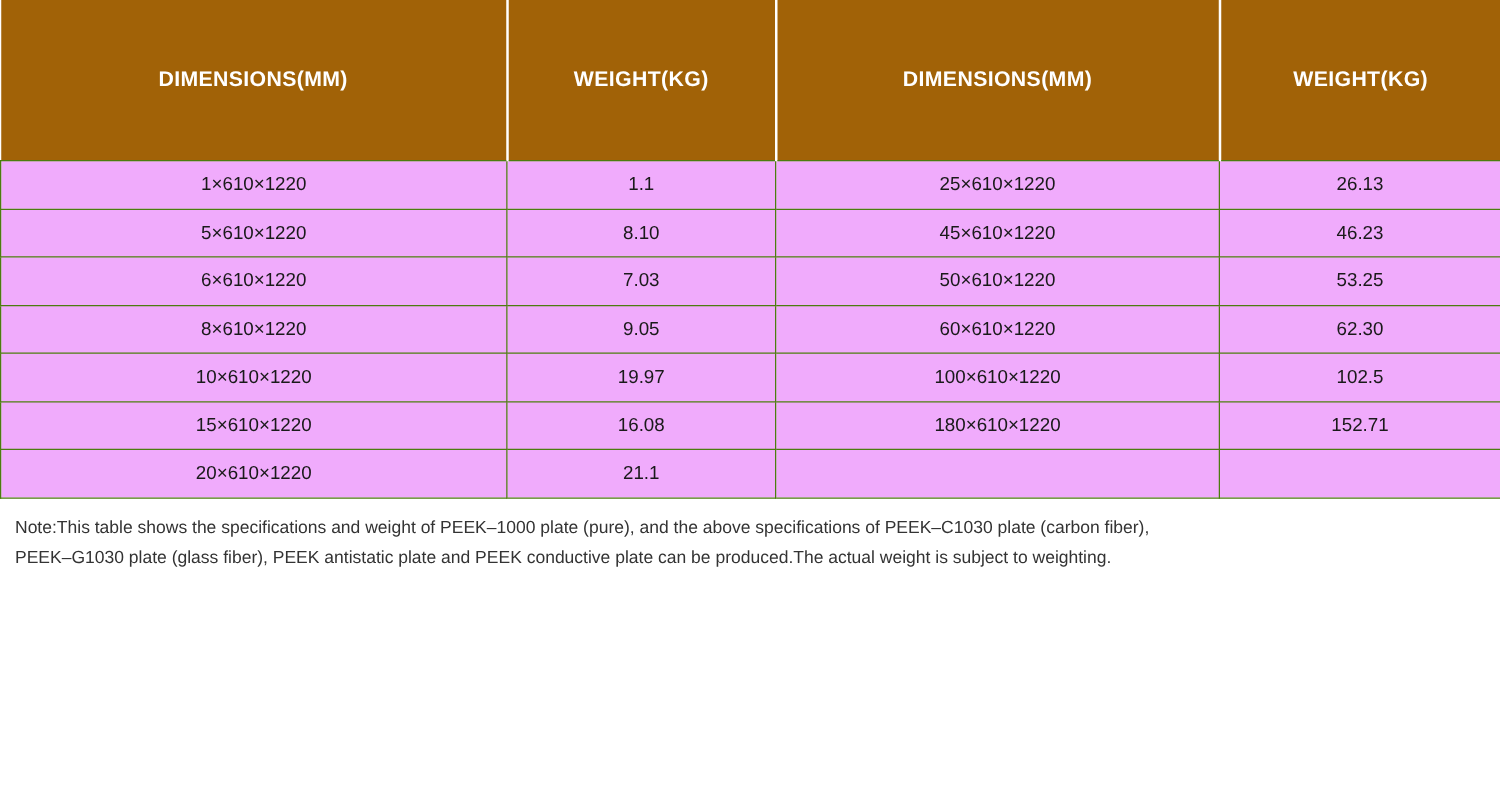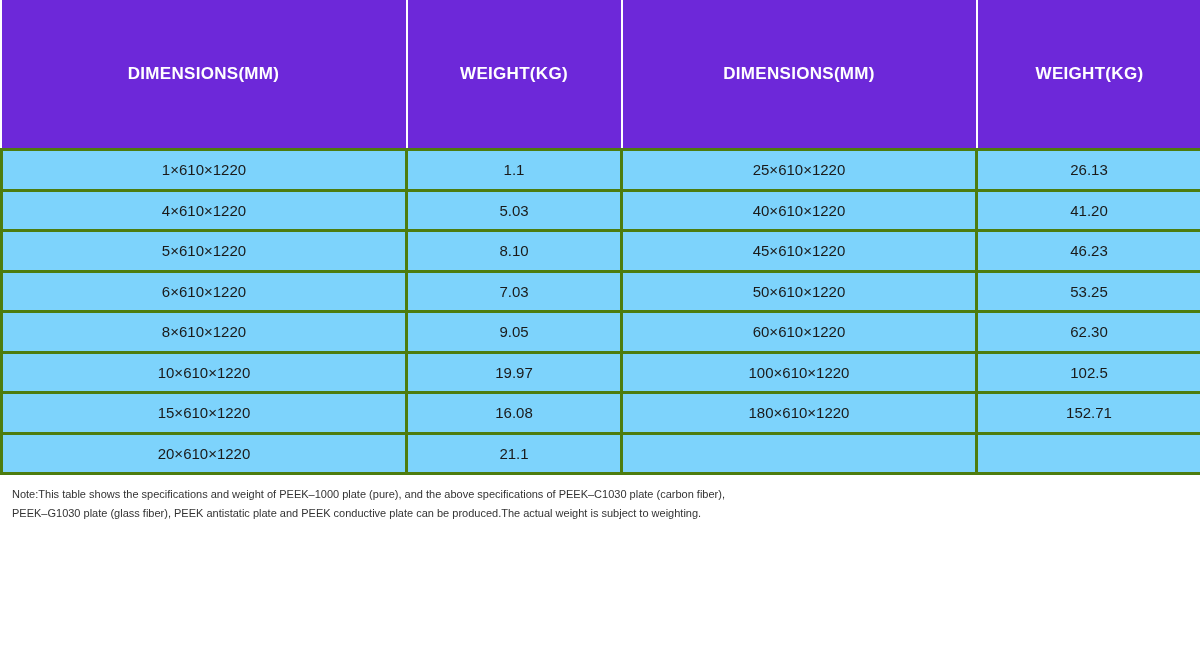--- a/index.html
+++ b/index.html
@@ -18,54 +18,54 @@
     height: 648px;
     position: relative;
     box-sizing: border-box;
   }
   table.spec-table {
     width: 1200px;
     border-collapse: collapse;
     table-layout: fixed;
   }
   table.spec-table th {
-    background: #6d28d9;
+    background: #a16207;
     color: #ffffff;
     font-size: 17px;
     font-weight: bold;
     letter-spacing: 0.3px;
     height: 120px;
     text-align: center;
     vertical-align: middle;
     border-right: 2px solid #ffffff;
     border-left: none;
-    padding: 14px;
+    padding: 4px;
   }
   table.spec-table th:last-child {
     border-right: none;
   }
   table.spec-table td {
     height: 37.5px;
     text-align: center;
     vertical-align: middle;
     font-size: 15px;
     color: #1a1a1a;
-    border: 3px solid #4d7c0f;
+    border: 1px solid #4d7c0f;
     padding: 0;
-    background: #7dd3fc;
+    background: #f0abfc;
   }
   
   col.c1 { width: 405px; }
   col.c2 { width: 215px; }
   col.c3 { width: 355px; }
   col.c4 { width: 225px; }
 
   .note {
     padding: 10px 12px 0 12px;
-    font-size: 11px;
+    font-size: 14px;
     line-height: 1.75;
     color: #333333;
     box-sizing: border-box;
   }
   .note span {
     display: block;
   }
 </style>
 </head>
 <body>
@@ -86,26 +86,20 @@
         <th>DIMENSIONS(MM)</th>
         <th>WEIGHT(KG)</th>
       </tr>
     </thead>
     <tbody>
       <tr>
         <td>1×610×1220</td>
         <td>1.1</td>
         <td>25×610×1220</td>
         <td>26.13</td>
-      </tr>
-      <tr>
-        <td>4×610×1220</td>
-        <td>5.03</td>
-        <td>40×610×1220</td>
-        <td>41.20</td>
       </tr>
       <tr>
         <td>5×610×1220</td>
         <td>8.10</td>
         <td>45×610×1220</td>
         <td>46.23</td>
       </tr>
       <tr>
         <td>6×610×1220</td>
         <td>7.03</td>

